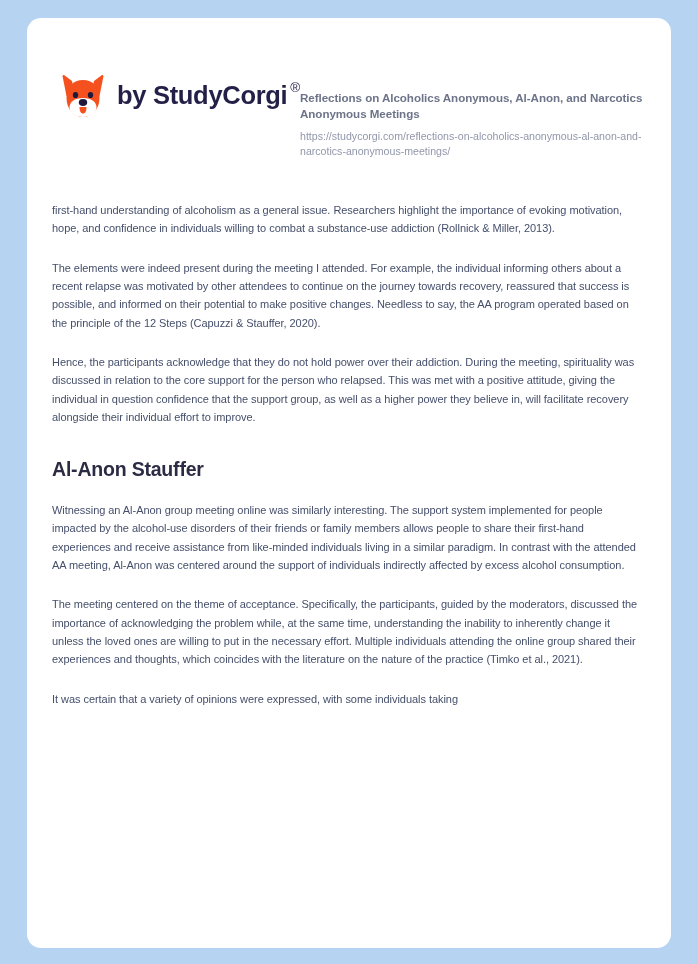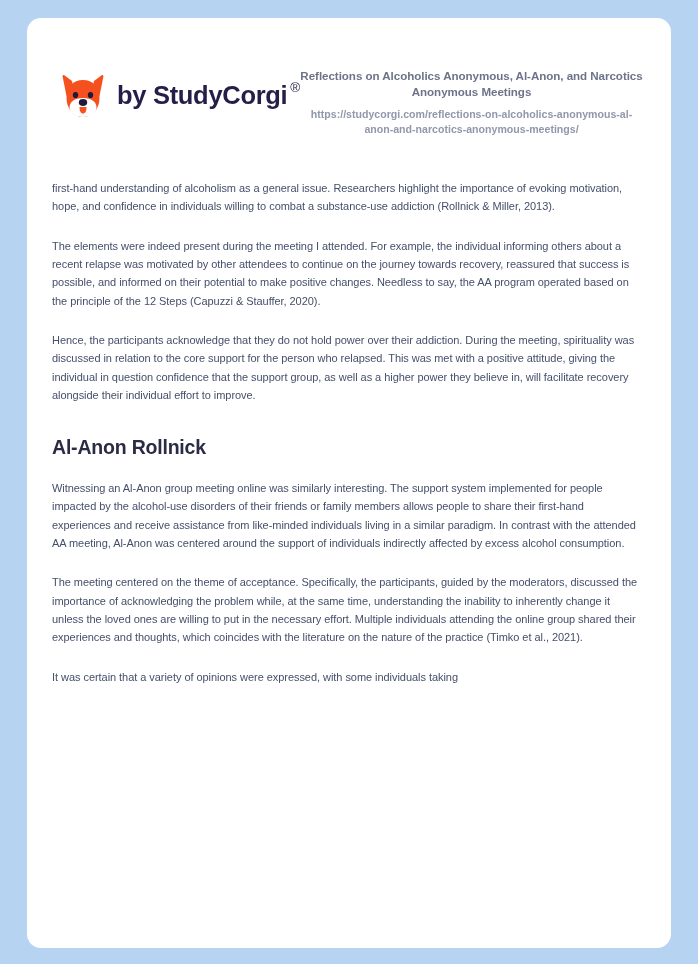--- a/index.html
+++ b/index.html
@@ -53,39 +53,39 @@
     white-space: nowrap;
   }
   .brand-reg {
     font-size: 13.5px;
     line-height: 1;
     margin-left: 3px;
     margin-top: -2px;
     font-weight: normal;
   }
   .header-meta {
-    text-align: center;
+    text-align: left;
     max-width: 350px;
     padding-top: 2px;
+    margin-top: 22px;
   }
   .doc-title {
     color: #6d7489;
     font-size: 11.6px;
     font-weight: bold;
     line-height: 1.42;
     letter-spacing: -0.05px;
     margin: 0;
   }
   .doc-url {
     color: #9198ab;
     font-size: 10.6px;
     line-height: 1.42;
     margin: 6px 0 0 0;
     word-break: break-word;
-    font-weight: bold;
   }
   .page-body {
     padding: 42px 33px 0 25px;
   }
   .para {
     color: #454f6b;
     font-size: 11px;
     line-height: 1.67;
     margin: 0 0 21px 0;
     letter-spacing: -0.05px;
@@ -127,19 +127,19 @@
       <p class="doc-title">Reflections on Alcoholics Anonymous, Al-Anon, and Narcotics Anonymous Meetings</p>
       <p class="doc-url">https://studycorgi.com/reflections-on-alcoholics-anonymous-al-anon-and-narcotics-anonymous-meetings/</p>
     </div>
 
   </div>
 
   <div class="page-body">
       <p class="para">first-hand understanding of alcoholism as a general issue. Researchers highlight the importance of evoking motivation, hope, and confidence in individuals willing to combat a substance-use addiction (Rollnick &amp; Miller, 2013).</p>
       <p class="para">The elements were indeed present during the meeting I attended. For example, the individual informing others about a recent relapse was motivated by other attendees to continue on the journey towards recovery, reassured that success is possible, and informed on their potential to make positive changes. Needless to say, the AA program operated based on the principle of the 12 Steps (Capuzzi &amp; Stauffer, 2020).</p>
       <p class="para">Hence, the participants acknowledge that they do not hold power over their addiction. During the meeting, spirituality was discussed in relation to the core support for the person who relapsed. This was met with a positive attitude, giving the individual in question confidence that the support group, as well as a higher power they believe in, will facilitate recovery alongside their individual effort to improve.</p>
-      <h2 class="section-heading">Al-Anon Rollnick</h2>
+      <h2 class="section-heading">Al-Anon Stauffer</h2>
       <p class="para">Witnessing an Al-Anon group meeting online was similarly interesting. The support system implemented for people impacted by the alcohol-use disorders of their friends or family members allows people to share their first-hand experiences and receive assistance from like-minded individuals living in a similar paradigm. In contrast with the attended AA meeting, Al-Anon was centered around the support of individuals indirectly affected by excess alcohol consumption.</p>
       <p class="para">The meeting centered on the theme of acceptance. Specifically, the participants, guided by the moderators, discussed the importance of acknowledging the problem while, at the same time, understanding the inability to inherently change it unless the loved ones are willing to put in the necessary effort. Multiple individuals attending the online group shared their experiences and thoughts, which coincides with the literature on the nature of the practice (Timko et al., 2021).</p>
       <p class="para">It was certain that a variety of opinions were expressed, with some individuals taking</p>
     </div>
 
 </div>
 
 </body></html>

